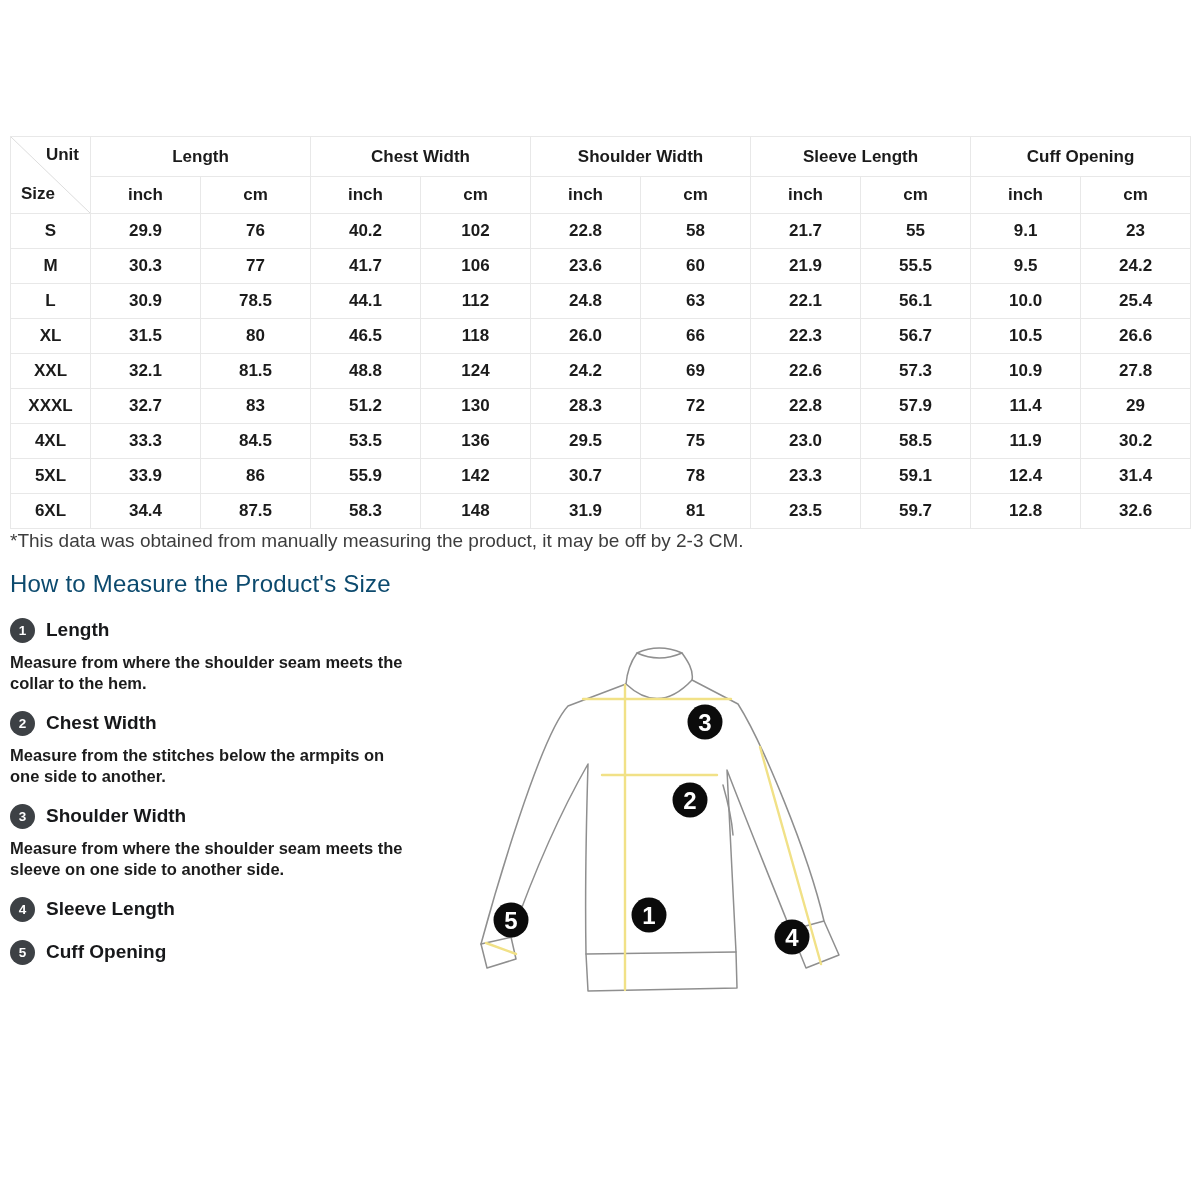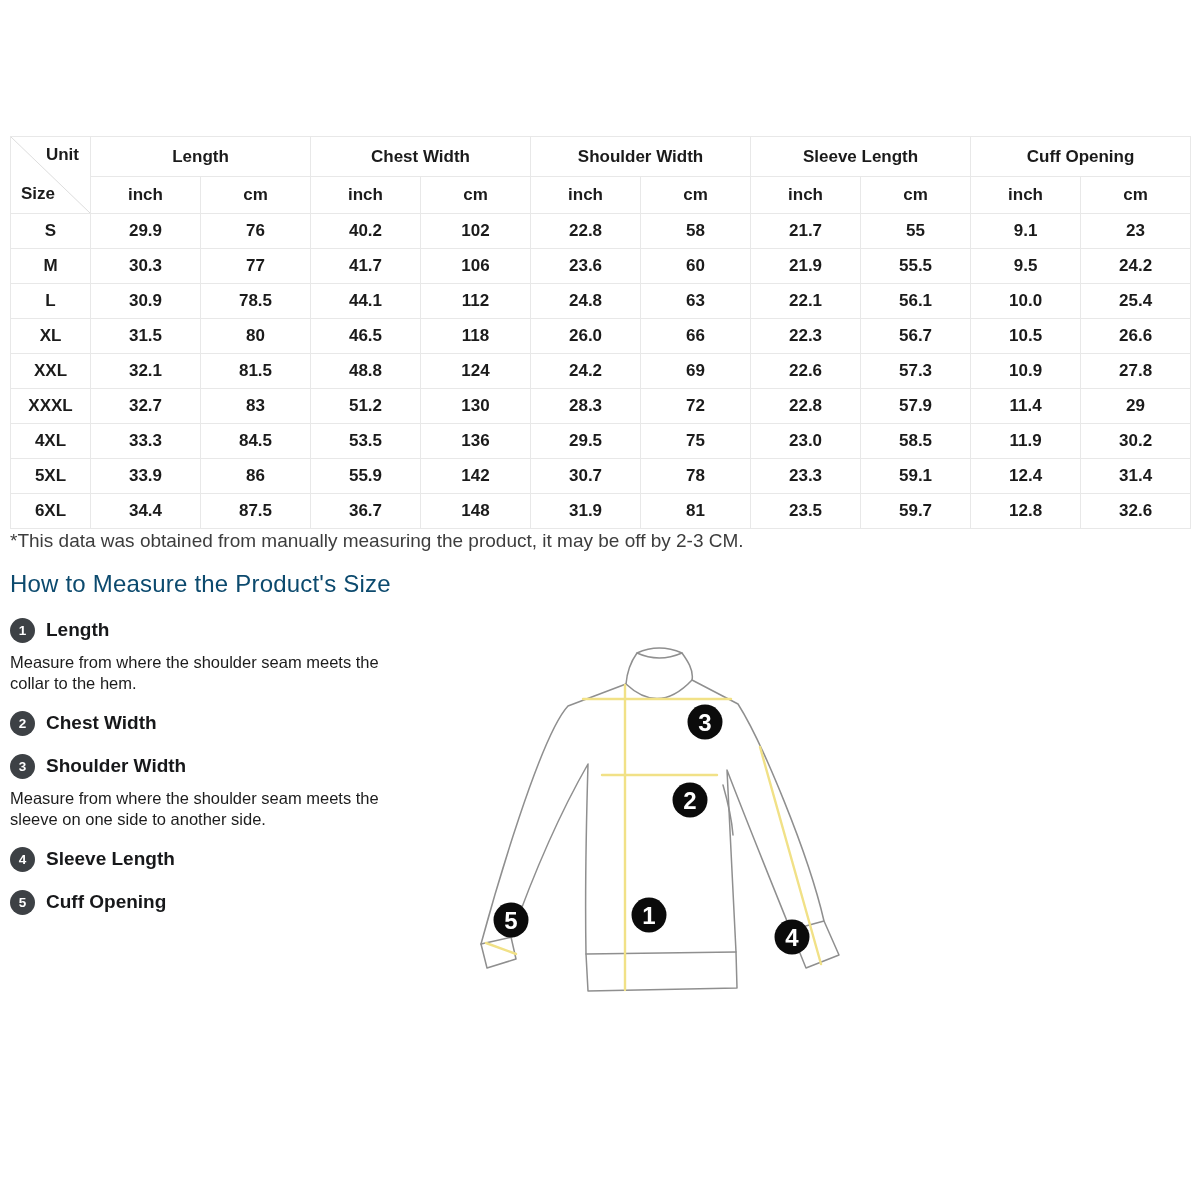--- a/index.html
+++ b/index.html
@@ -29,21 +29,21 @@
   .howto-title { position: absolute; left: 10px; top: 570px; font-size: 24px;
     font-weight: 400; color: #0c4a6e; letter-spacing: 0.2px; }
   .measure-list { position: absolute; left: 10px; top: 617px; width: 404px; }
   .measure-item { margin-bottom: 17px; }
   .item-head { display: flex; align-items: center; gap: 11px; height: 26px; }
   .item-badge { width: 25px; height: 25px; border-radius: 50%; background: #3d4145;
     color: #ffffff; font-size: 13.5px; font-weight: 700; display: flex;
     align-items: center; justify-content: center; flex: 0 0 auto; }
   .item-label { font-size: 19px; font-weight: 600; color: #17181a; }
   .item-desc { margin-top: 9px; font-size: 16.5px; line-height: 20.5px;
-    font-weight: 400; color: #1c1c1c; }
+    font-weight: 700; color: #1c1c1c; }
 
   
   .garment { position: absolute; left: 440px; top: 622px; width: 430px; height: 483px; }
   .garment svg { display: block; width: 100%; height: 100%; }
   .badge-num { font-family: "Liberation Sans", "DejaVu Sans", sans-serif;
     font-size: 24px; font-weight: 700; }
 </style>
 </head>
 <body>
 
@@ -185,21 +185,21 @@
             <td>78</td>
             <td>23.3</td>
             <td>59.1</td>
             <td>12.4</td>
             <td>31.4</td>
           </tr>
           <tr>
             <td>6XL</td>
             <td>34.4</td>
             <td>87.5</td>
-            <td>36.7</td>
+            <td>58.3</td>
             <td>148</td>
             <td>31.9</td>
             <td>81</td>
             <td>23.5</td>
             <td>59.7</td>
             <td>12.8</td>
             <td>32.6</td>
           </tr>
         </tbody>
     </table>
@@ -214,20 +214,21 @@
           <span class="item-badge">1</span>
           <span class="item-label">Length</span>
         </div>
         <p class="item-desc">Measure from where the shoulder seam meets the collar to the hem.</p>
       </div>
       <div class="measure-item">
         <div class="item-head">
           <span class="item-badge">2</span>
           <span class="item-label">Chest Width</span>
         </div>
+        <p class="item-desc">Measure from the stitches below the armpits on one side to another.</p>
       </div>
       <div class="measure-item">
         <div class="item-head">
           <span class="item-badge">3</span>
           <span class="item-label">Shoulder Width</span>
         </div>
         <p class="item-desc">Measure from where the shoulder seam meets the sleeve on one side to another side.</p>
       </div>
       <div class="measure-item">
         <div class="item-head">

